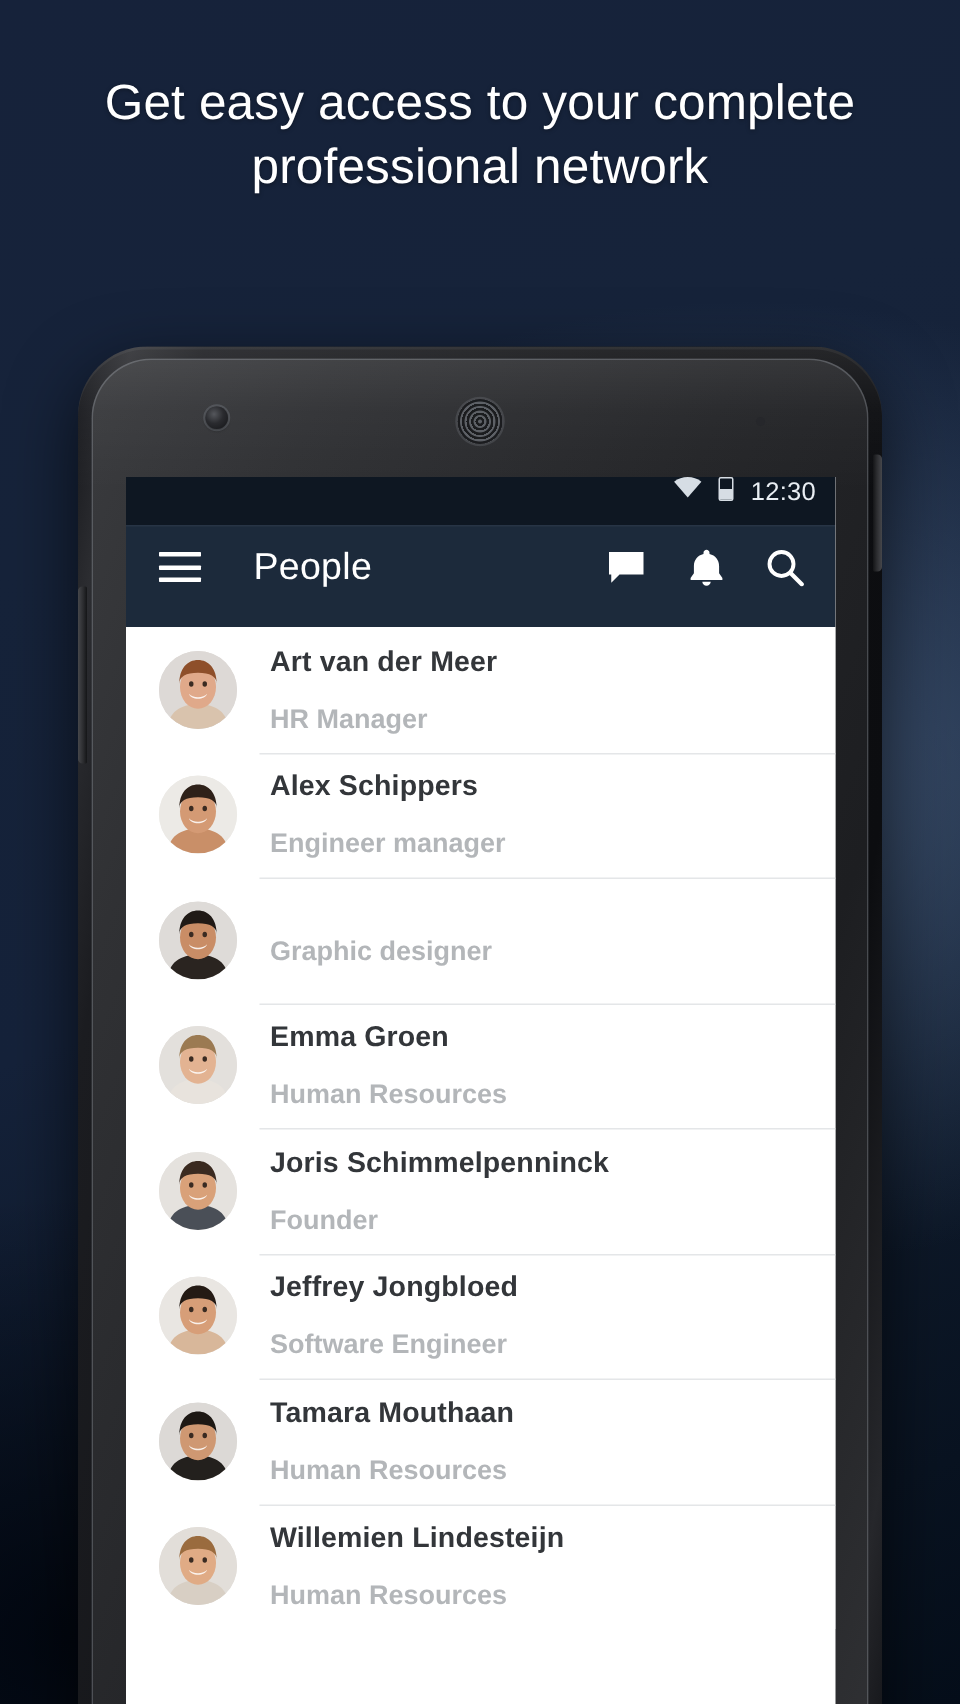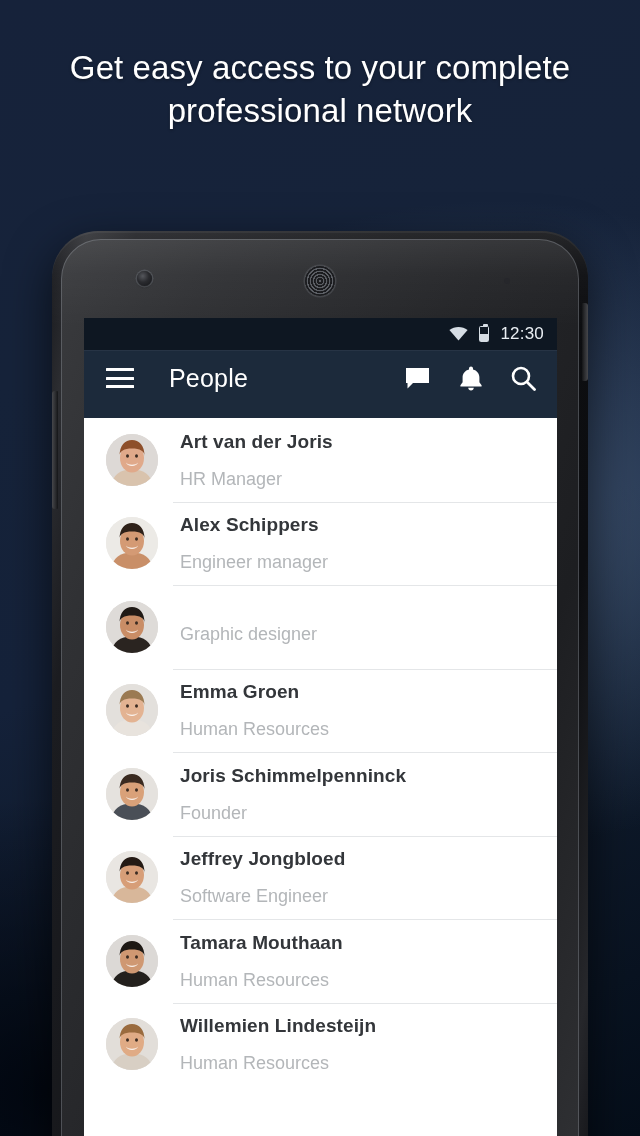--- a/index.html
+++ b/index.html
@@ -90,21 +90,21 @@
     left:32px; top:87px;
     width:473px; height:863px;
     background:#ffffff;
     overflow:hidden;
   }
 
   
   .statusbar {
     height:32px;
     background:#0e1722;
-    display:flex; align-items:center; justify-content:flex-end;
+    display:flex; justify-content:flex-end;
     padding-right:13px;
     gap:11px;
   }
   .sb-wifi { width:19px; height:14px; position:relative; }
   .sb-wifi svg { display:block; }
   .sb-batt {
     width:10px; height:16px; position:relative;
     border:1.5px solid #d6dde4; border-radius:1.5px;
   }
   .sb-batt::before {
@@ -163,21 +163,21 @@
     background:#e6e4e2;
   }
   .avatar .face { position:absolute; inset:0; }
   .person-text { margin-left:22px; min-width:0; }
   .person-name {
     font-size:19px; font-weight:bold; color:#33363a;
     letter-spacing:0.1px; white-space:nowrap;
     line-height:24px;
   }
   .person-role {
-    font-size:18px; color:#b3b6b9; font-weight:400;
+    font-size:18px; color:#b3b6b9; font-weight:700;
     margin-top:14px; white-space:nowrap; line-height:22px;
   }
 </style>
 </head>
 <body>
 
 <div class="headline">Get easy access to your complete professional network</div>
 
 <div class="phone">
   <div class="phone-glass"></div>
@@ -235,21 +235,21 @@
               <rect width="52" height="52" fill="#ddd9d6"></rect>
               <path d="M6 52 C6 41 14 35.5 26 35.5 C38 35.5 46 41 46 52 Z" fill="#d9c3ad"></path>
               <ellipse cx="26" cy="24" rx="12" ry="14.5" fill="#e0a98a"></ellipse>
               <path d="M13.5 22 C13.5 11.5 19 6 26 6 C33 6 38.5 11.5 38.5 22 C38.5 17 34 14.5 26 14.5 C18 14.5 13.5 17 13.5 22 Z" fill="#8e4f2a"></path>
               <path d="M20 28.5 C22 31.5 30 31.5 32 28.5 C31 33 21 33 20 28.5 Z" fill="#ffffff" opacity="0.85"></path>
               <ellipse cx="21.5" cy="22" rx="1.5" ry="1.8" fill="#3a2b22"></ellipse>
               <ellipse cx="30.5" cy="22" rx="1.5" ry="1.8" fill="#3a2b22"></ellipse>
             </svg>
           </div>
           <div class="person-text">
-            <div class="person-name">Art van der Joris</div>
+            <div class="person-name">Art van der Meer</div>
             <div class="person-role">HR Manager</div>
           </div>
         </div>
         <div class="list-item">
           <div class="avatar" style="background: rgb(236, 234, 230);">
             <svg class="face" viewBox="0 0 52 52" preserveAspectRatio="xMidYMid slice">
               <rect width="52" height="52" fill="#eceae6"></rect>
               <path d="M6 52 C6 41 14 35.5 26 35.5 C38 35.5 46 41 46 52 Z" fill="#c98f68"></path>
               <ellipse cx="26" cy="24" rx="12" ry="14.5" fill="#d49a74"></ellipse>
               <path d="M13.5 22 C13.5 11.5 19 6 26 6 C33 6 38.5 11.5 38.5 22 C38.5 17 34 14.5 26 14.5 C18 14.5 13.5 17 13.5 22 Z" fill="#2e2119"></path>

